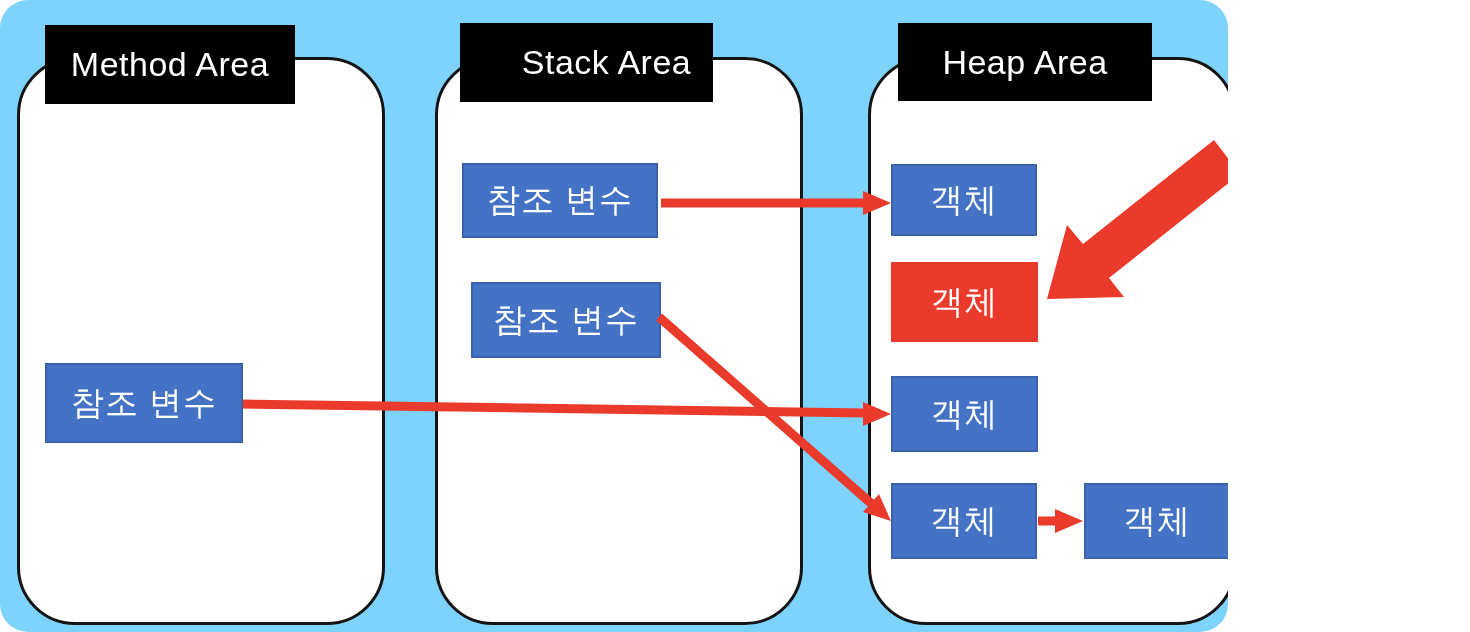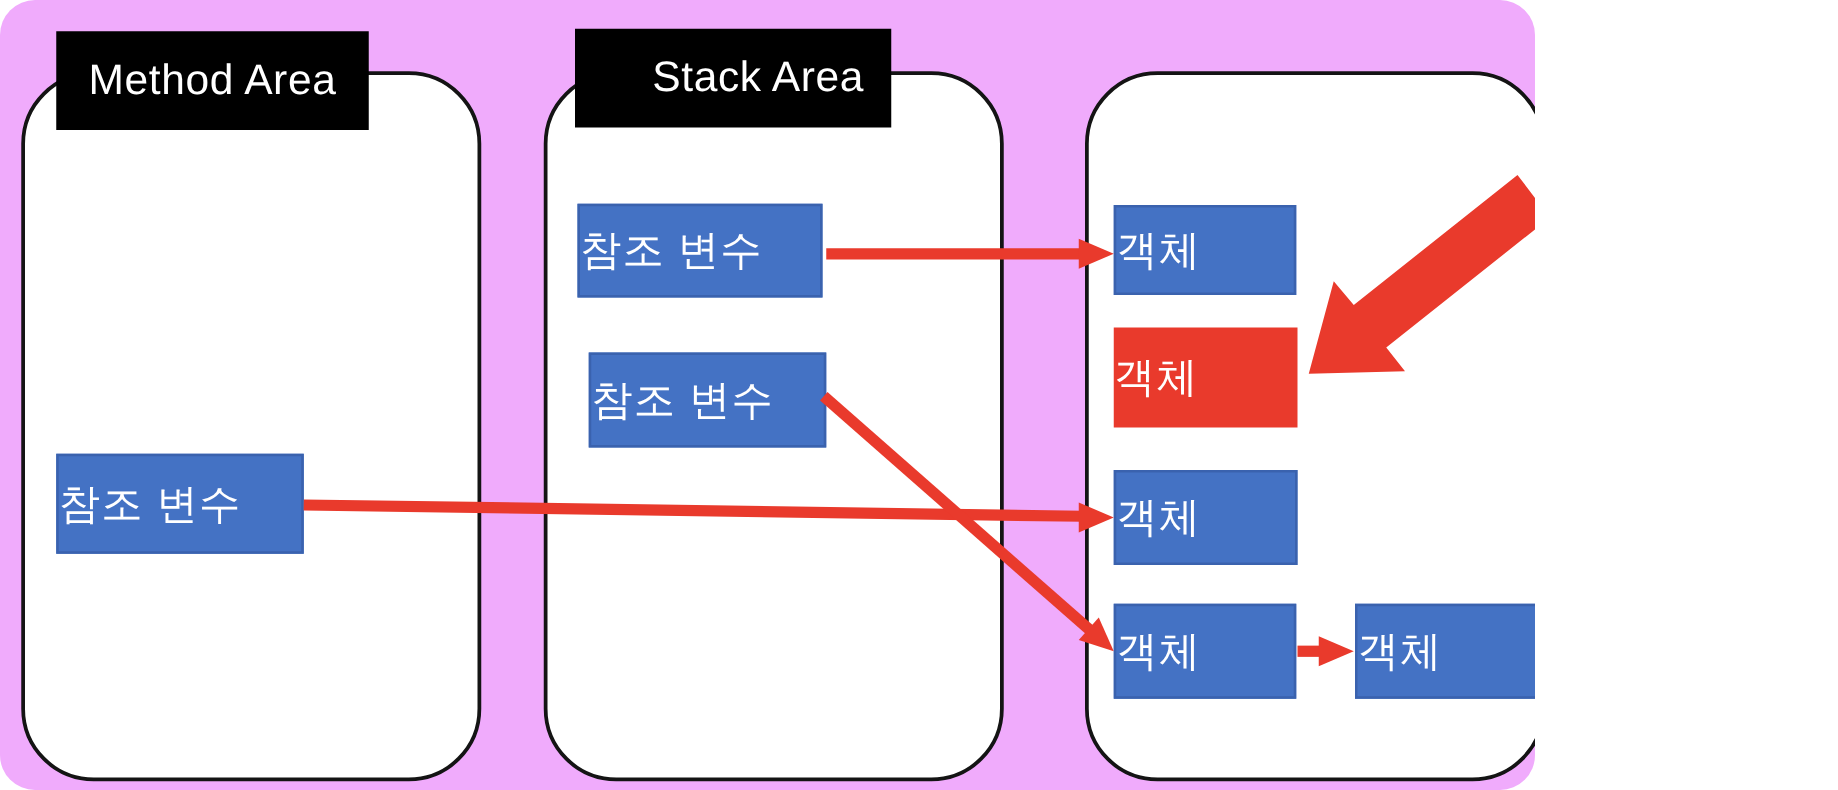--- a/index.html
+++ b/index.html
@@ -5,21 +5,21 @@
   html, body {
     margin: 0;
     padding: 0;
     background: #ffffff;
     font-family: "Liberation Sans", "DejaVu Sans", sans-serif;
   }
   #canvas {
     position: relative;
     width: 1228px;
     height: 632px;
-    background: #f0abfc;
+    background: #7dd3fc;
     overflow: hidden;
     border-radius: 28px;
   }
   .area-container {
     position: absolute;
     width: 368px;
     height: 568px;
     top: 57px;
     border: 3px solid #141414;
     border-radius: 58px;
@@ -43,21 +43,21 @@
     box-sizing: border-box;
   }
   #method-header { left: 45px;  top: 25px; width: 250px; height: 79px; }
   #stack-header  { left: 460px; top: 23px; width: 253px; height: 79px; padding-left: 40px; }
   #heap-header   { left: 898px; top: 23px; width: 254px; height: 78px; }
 
   .node {
     position: absolute;
     display: flex;
     align-items: center;
-    justify-content: flex-start;
+    justify-content: center;
     color: #ffffff;
     font-size: 33px;
     letter-spacing: 1px;
     z-index: 2;
     box-sizing: border-box;
   }
   .node.blue {
     background: #4472C4;
     border: 2px solid #3A62AE;
   }
@@ -103,20 +103,23 @@
   <div id="method-container" class="area-container"></div>
   <div id="stack-container" class="area-container"></div>
   <div id="heap-container" class="area-container"></div>
 
   <div id="method-header" class="area-header">
     <span>Method Area</span>
   </div>
   <div id="stack-header" class="area-header">
     <span>Stack Area</span>
   </div>
+  <div id="heap-header" class="area-header">
+    <span>Heap Area</span>
+  </div>
 
   <div id="method-ref" class="node blue">
     <span>참조 변수</span>
   </div>
   <div id="stack-ref-1" class="node blue">
     <span>참조 변수</span>
   </div>
   <div id="stack-ref-2" class="node blue">
     <span>참조 변수</span>
   </div>

